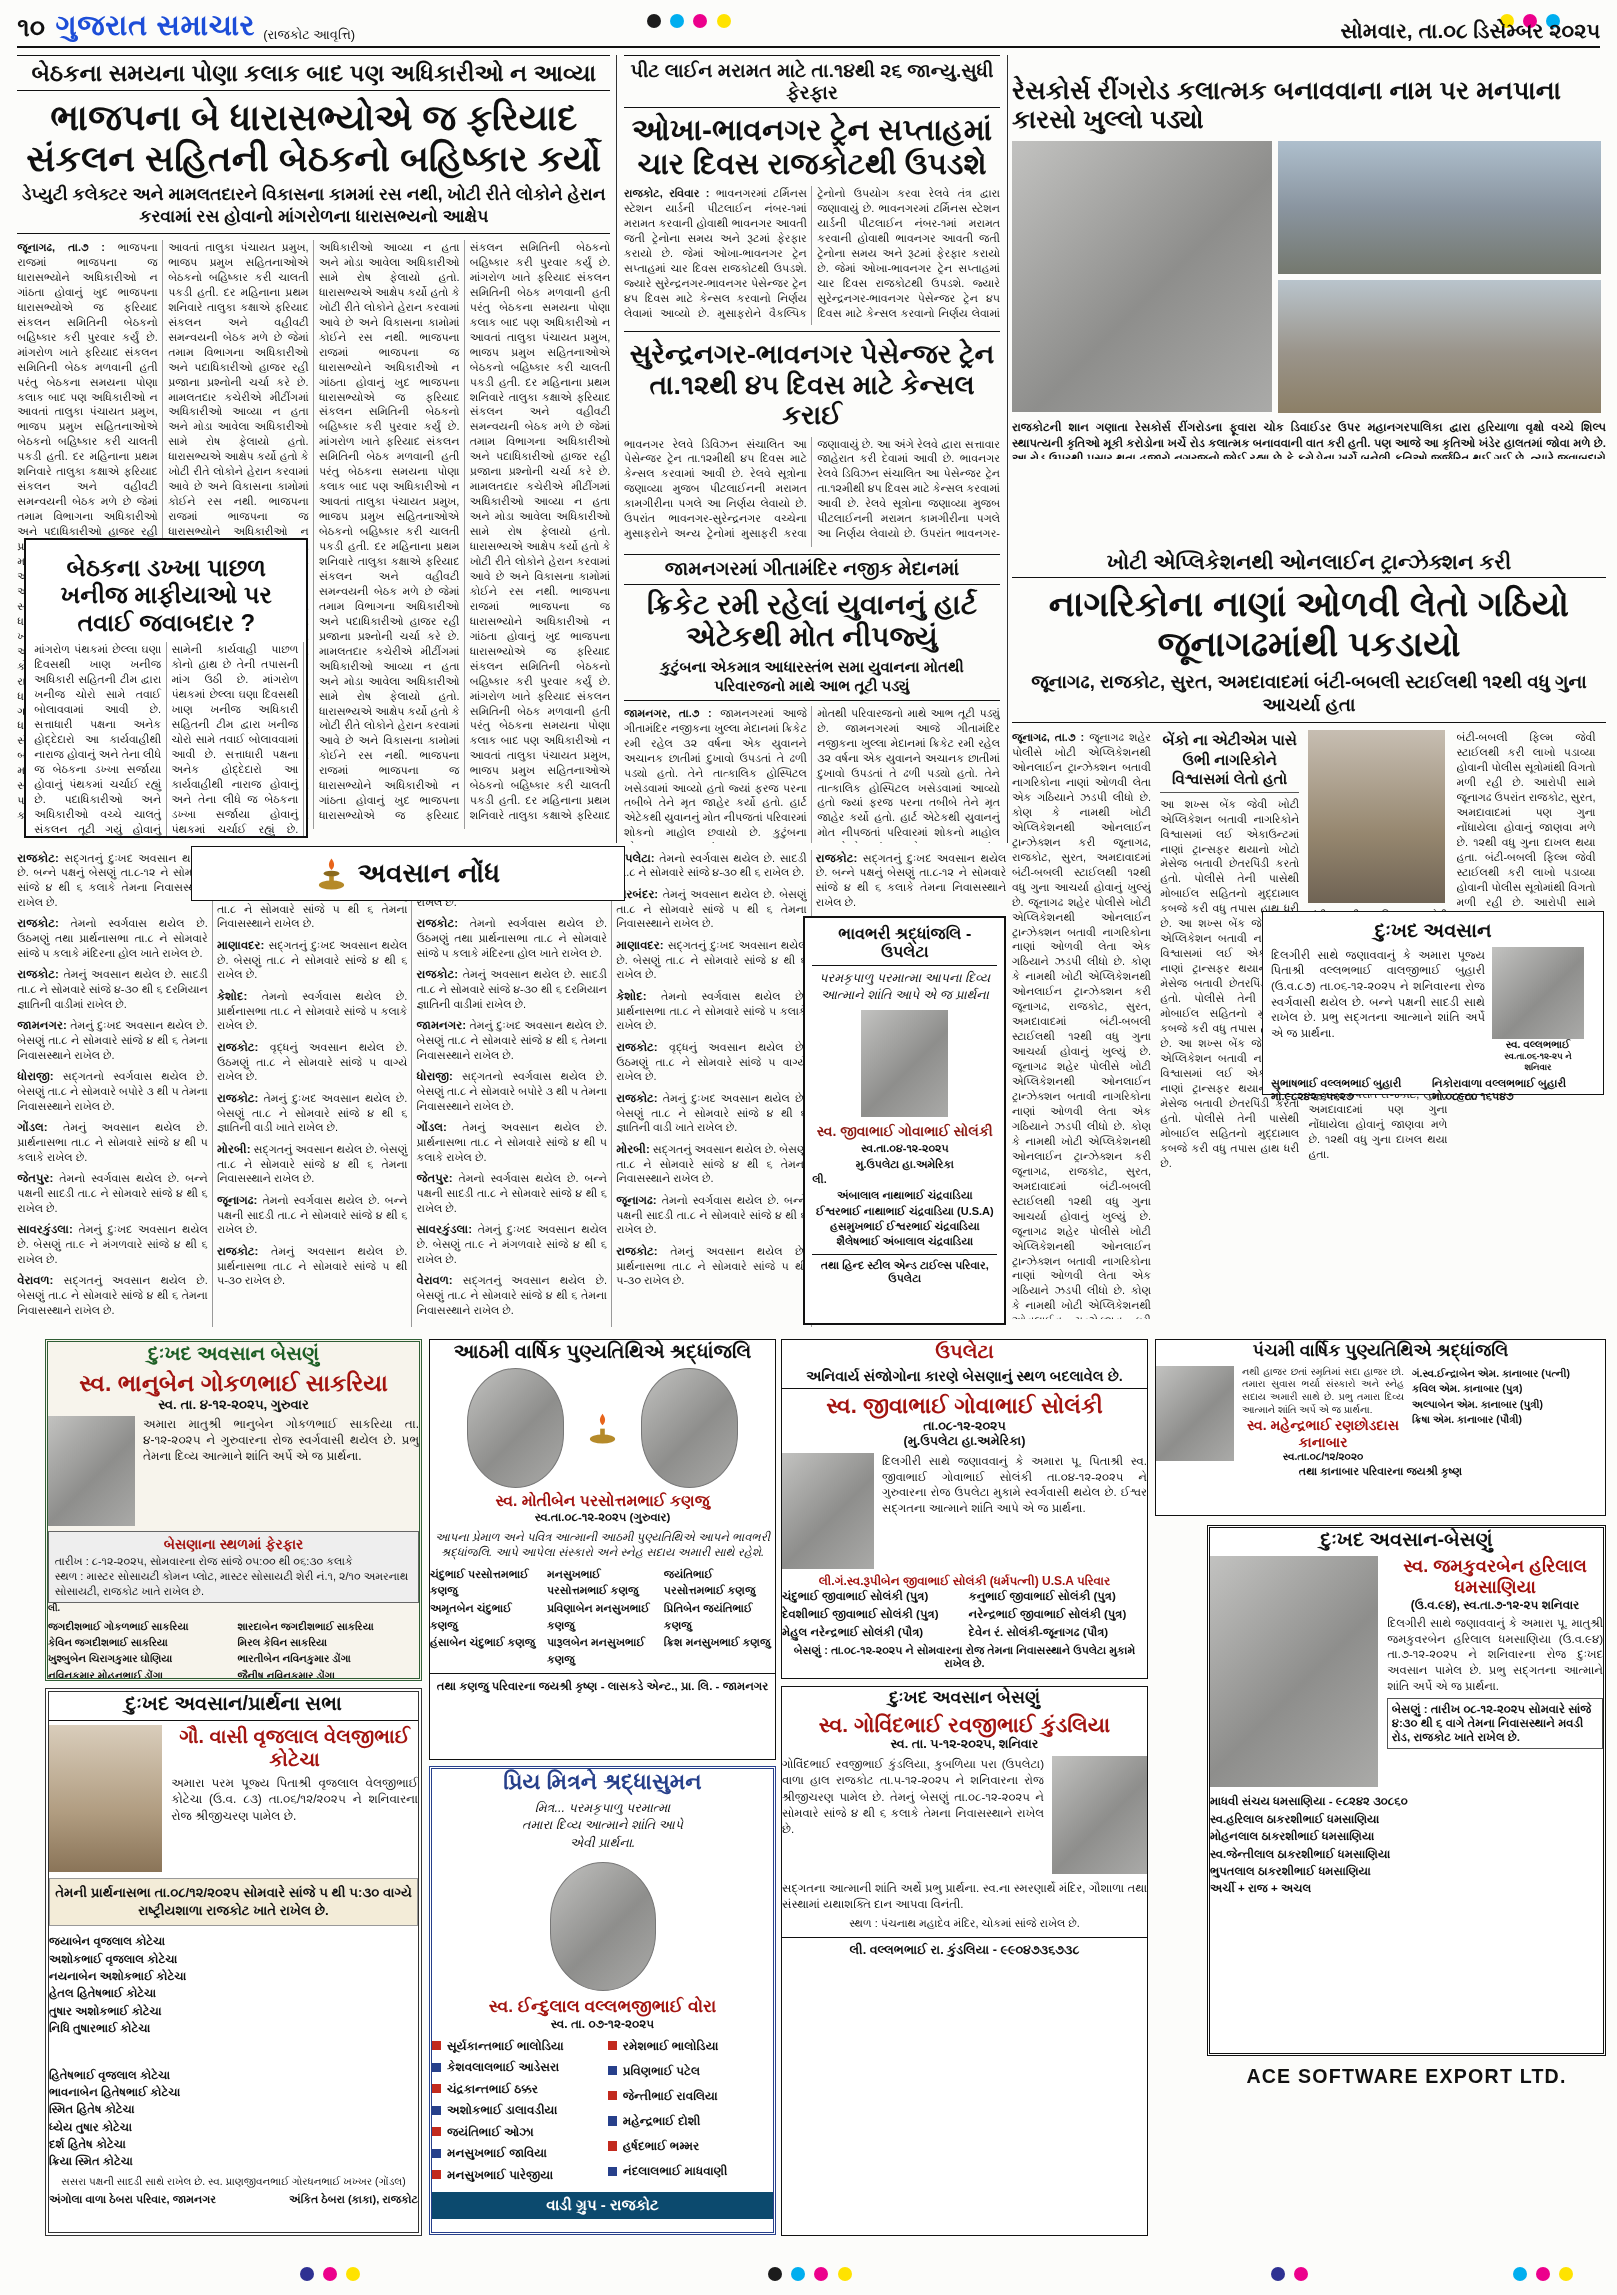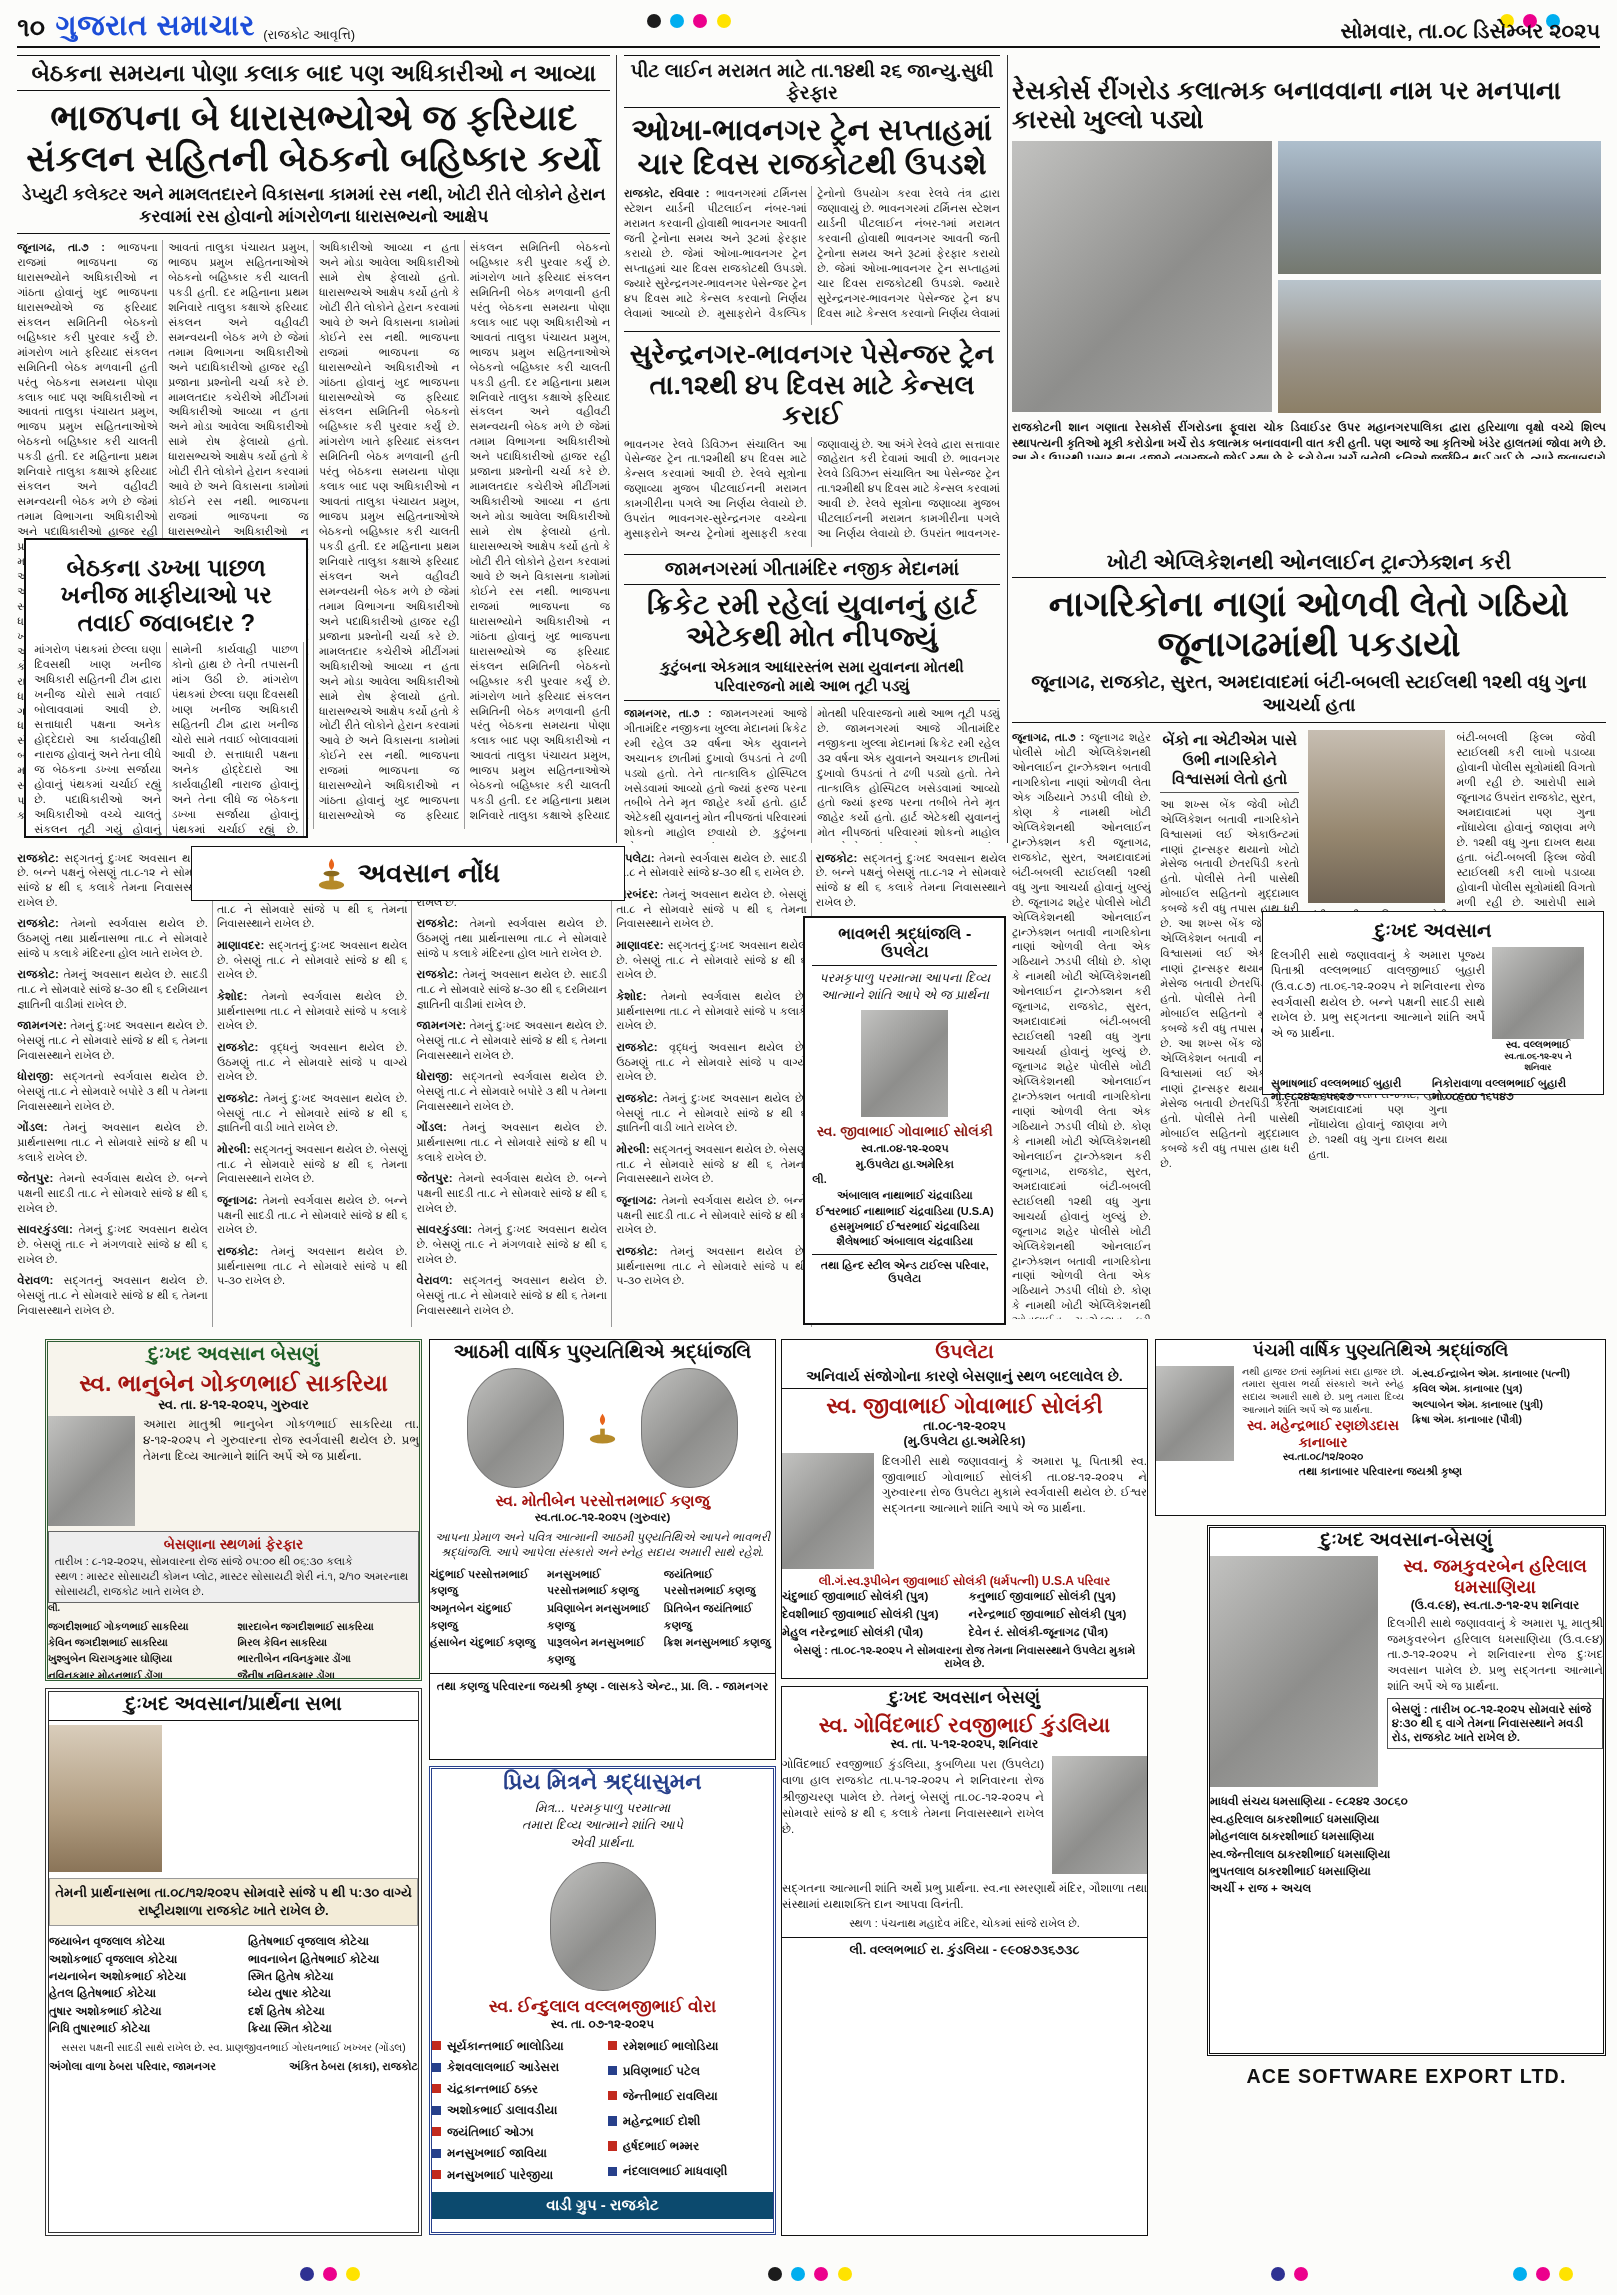--- a/index.html
+++ b/index.html
@@ -484,23 +484,27 @@
         <div>ભુપતલાલ ઠાકરશીભાઈ ધમસાણિયા</div>
         <div>અર્ચી + રાજ + અચલ</div>
       </div>
   </section>
   <div class="abs" id="ace">ACE SOFTWARE EXPORT LTD.</div>
 
   <section class="abs obox of" id="kot">
     <h3>દુઃખદ અવસાન/પ્રાર્થના સભા</h3>
     <div class="row">
       <div class="photo sepia ph"></div>
+      <div>
+        <div class="redname nm">ગૌ. વાસી વૃજલાલ વેલજીભાઈ કોટેચા</div>
+        <div class="bd">અમારા પરમ પૂજ્ય પિતાશ્રી વૃજલાલ વેલજીભાઈ કોટેચા (ઉ.વ. ૮૩) તા.૦૬/૧૨/૨૦૨૫ ને શનિવારના રોજ શ્રીજીચરણ પામેલ છે.</div>
+      </div>
     </div>
     <div class="hlx">તેમની પ્રાર્થનાસભા તા.૦૮/૧૨/૨૦૨૫ સોમવારે સાંજે ૫ થી ૫:૩૦ વાગ્યે રાષ્ટ્રીયશાળા રાજકોટ ખાતે રાખેલ છે.</div>
-    <div style="display:flex;gap:29px;">
+    <div style="display:flex;gap:29px;flex-direction:column;">
       <div class="names1" style="flex:1">
           <div>જયાબેન વૃજલાલ કોટેચા</div>
           <div>અશોકભાઈ વૃજલાલ કોટેચા</div>
           <div>નયનાબેન અશોકભાઈ કોટેચા</div>
           <div>હેતલ હિતેષભાઈ કોટેચા</div>
           <div>તુષાર અશોકભાઈ કોટેચા</div>
           <div>નિધિ તુષારભાઈ કોટેચા</div>
         </div>
       <div class="names1" style="flex:1">
           <div>હિતેષભાઈ વૃજલાલ કોટેચા</div>

